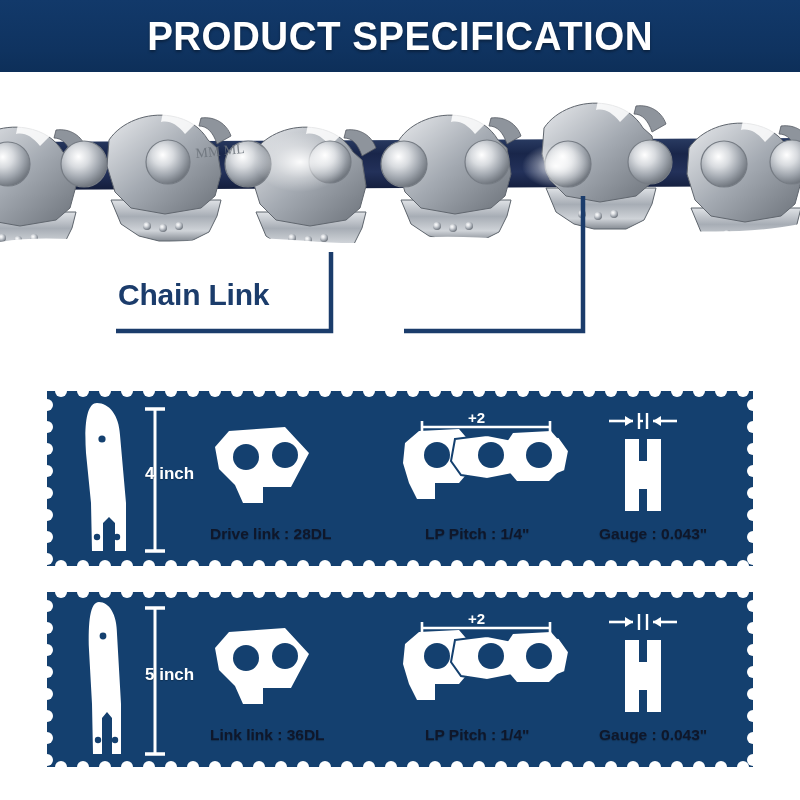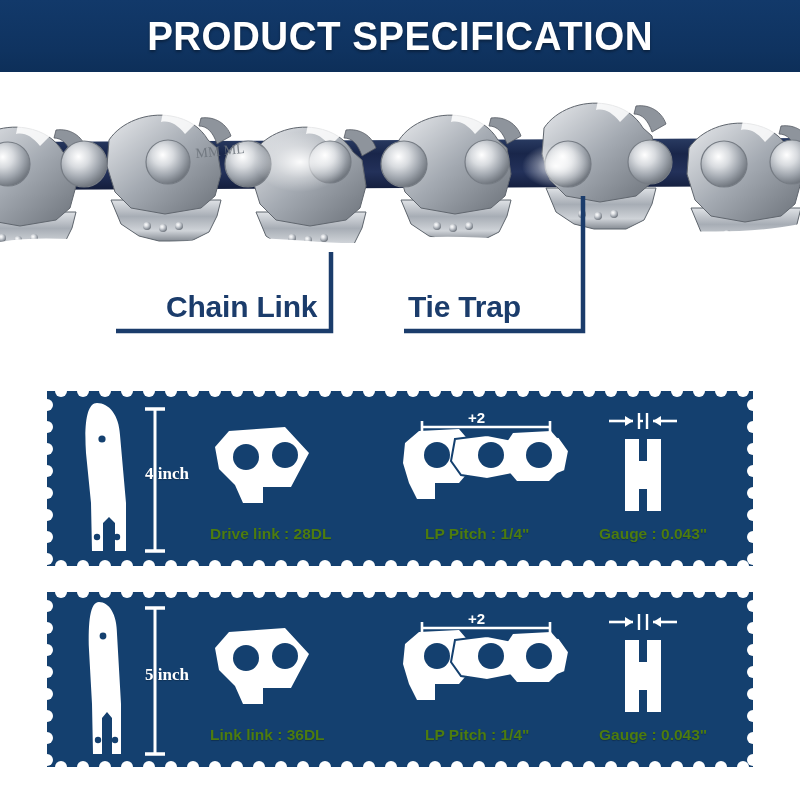--- a/index.html
+++ b/index.html
@@ -62,21 +62,21 @@
   
   .callout-label {
     position: absolute;
     color: #1b3c6b;
     font-weight: bold;
     font-size: 30px;
     font-family: "Liberation Sans", sans-serif;
     white-space: nowrap;
     letter-spacing: -0.2px;
   }
-  #label-chain-link { left: 118px; top: 290px; margin-left: 48px; }
+  #label-chain-link { left: 118px; top: 278px; }
   #label-tie-trap  { left: 408px; top: 290px; }
 
   .callout-lines { position: absolute; left: 0; top: 0; width: 800px; height: 800px; pointer-events: none; }
 
   
   .spec-panel {
     position: absolute;
     left: 47px;
     width: 706px;
     height: 175px;
@@ -89,39 +89,39 @@
 
   .panel-content {
     position: absolute;
     left: 0; top: 0;
     width: 706px;
     height: 175px;
   }
 
   .panel-caption {
     position: absolute;
-    color: #4d7c0f;
+    color: #0f172a;
     font-size: 15.5px;
     font-weight: bold;
     font-family: "Liberation Sans", sans-serif;
     white-space: nowrap;
     text-shadow: 0 1px 1px rgba(0,0,0,0.25);
   }
   .cap-drivelink { left: 163px; top: 134px; }
   .cap-pitch     { left: 378px; top: 134px; }
   .cap-gauge     { left: 552px; top: 134px; }
 
   .inch-label {
     position: absolute;
     left: 98px;
     top: 73px;
     color: #ffffff;
     font-size: 17px;
     font-weight: bold;
-    font-family: Liberation Serif, serif;
+    font-family: Liberation Sans, sans-serif;
     white-space: nowrap;
     text-shadow: 0 1px 1px rgba(0,0,0,0.25);
   }
 
   .plus-two {
     position: absolute;
     left: 421px;
     top: 18px;
     color: #ffffff;
     font-size: 15px;
@@ -247,21 +247,20 @@
   </div>
 
   <svg class="callout-lines" viewBox="0 0 800 800" xmlns="http://www.w3.org/2000/svg">
 
     <path d="M331,252 L331,331 L116,331" fill="none" stroke="#1b3c6b" stroke-width="4.5"></path>
 
     <path d="M583,196 L583,331 L404,331" fill="none" stroke="#1b3c6b" stroke-width="4.5"></path>
   </svg>
 
   <div class="callout-label" id="label-chain-link">Chain Link</div>
-  <div class="callout-label" id="label-tie-trap">Tie Trap</div>
 
   <div class="spec-panel" id="panel-1">
     <svg class="panel-bg" width="706" height="175" viewBox="0 0 706 175" xmlns="http://www.w3.org/2000/svg">
       <defs>
 
         <mask id="stampMask1">
           <rect x="0" y="0" width="706" height="175" fill="#ffffff"></rect>
           <g fill="#000000">
 
             <circle cx="14" cy="0" r="6"></circle>

